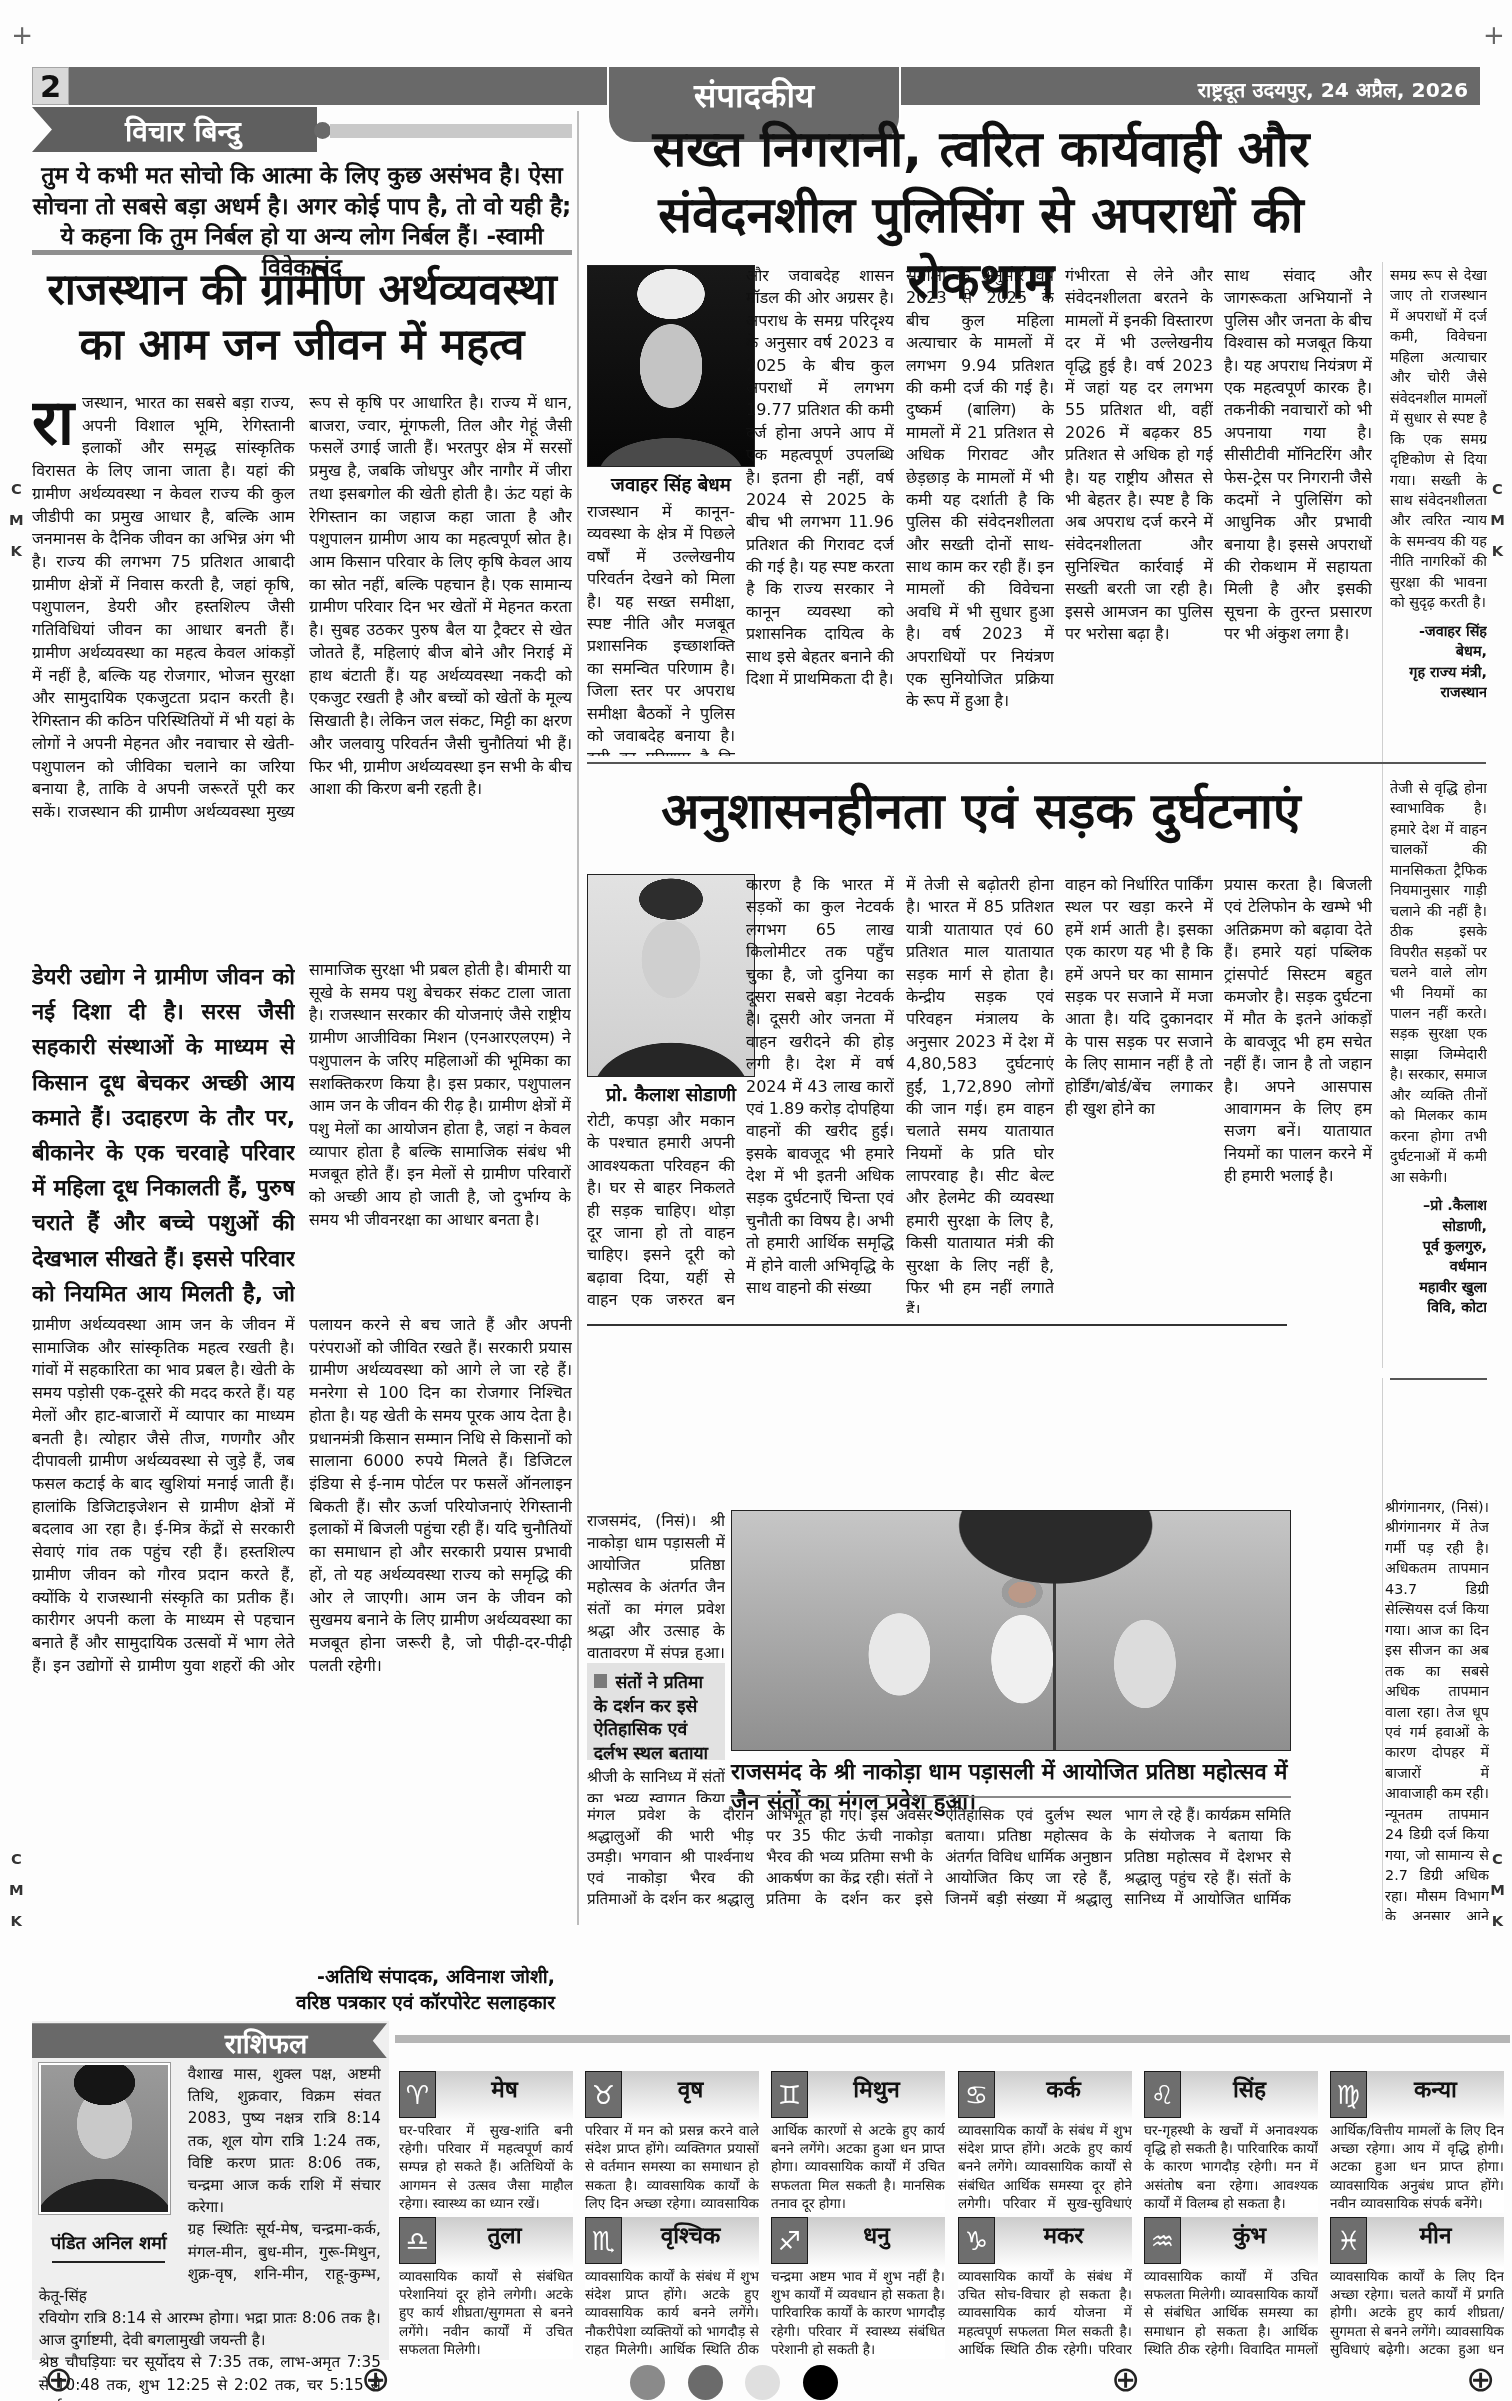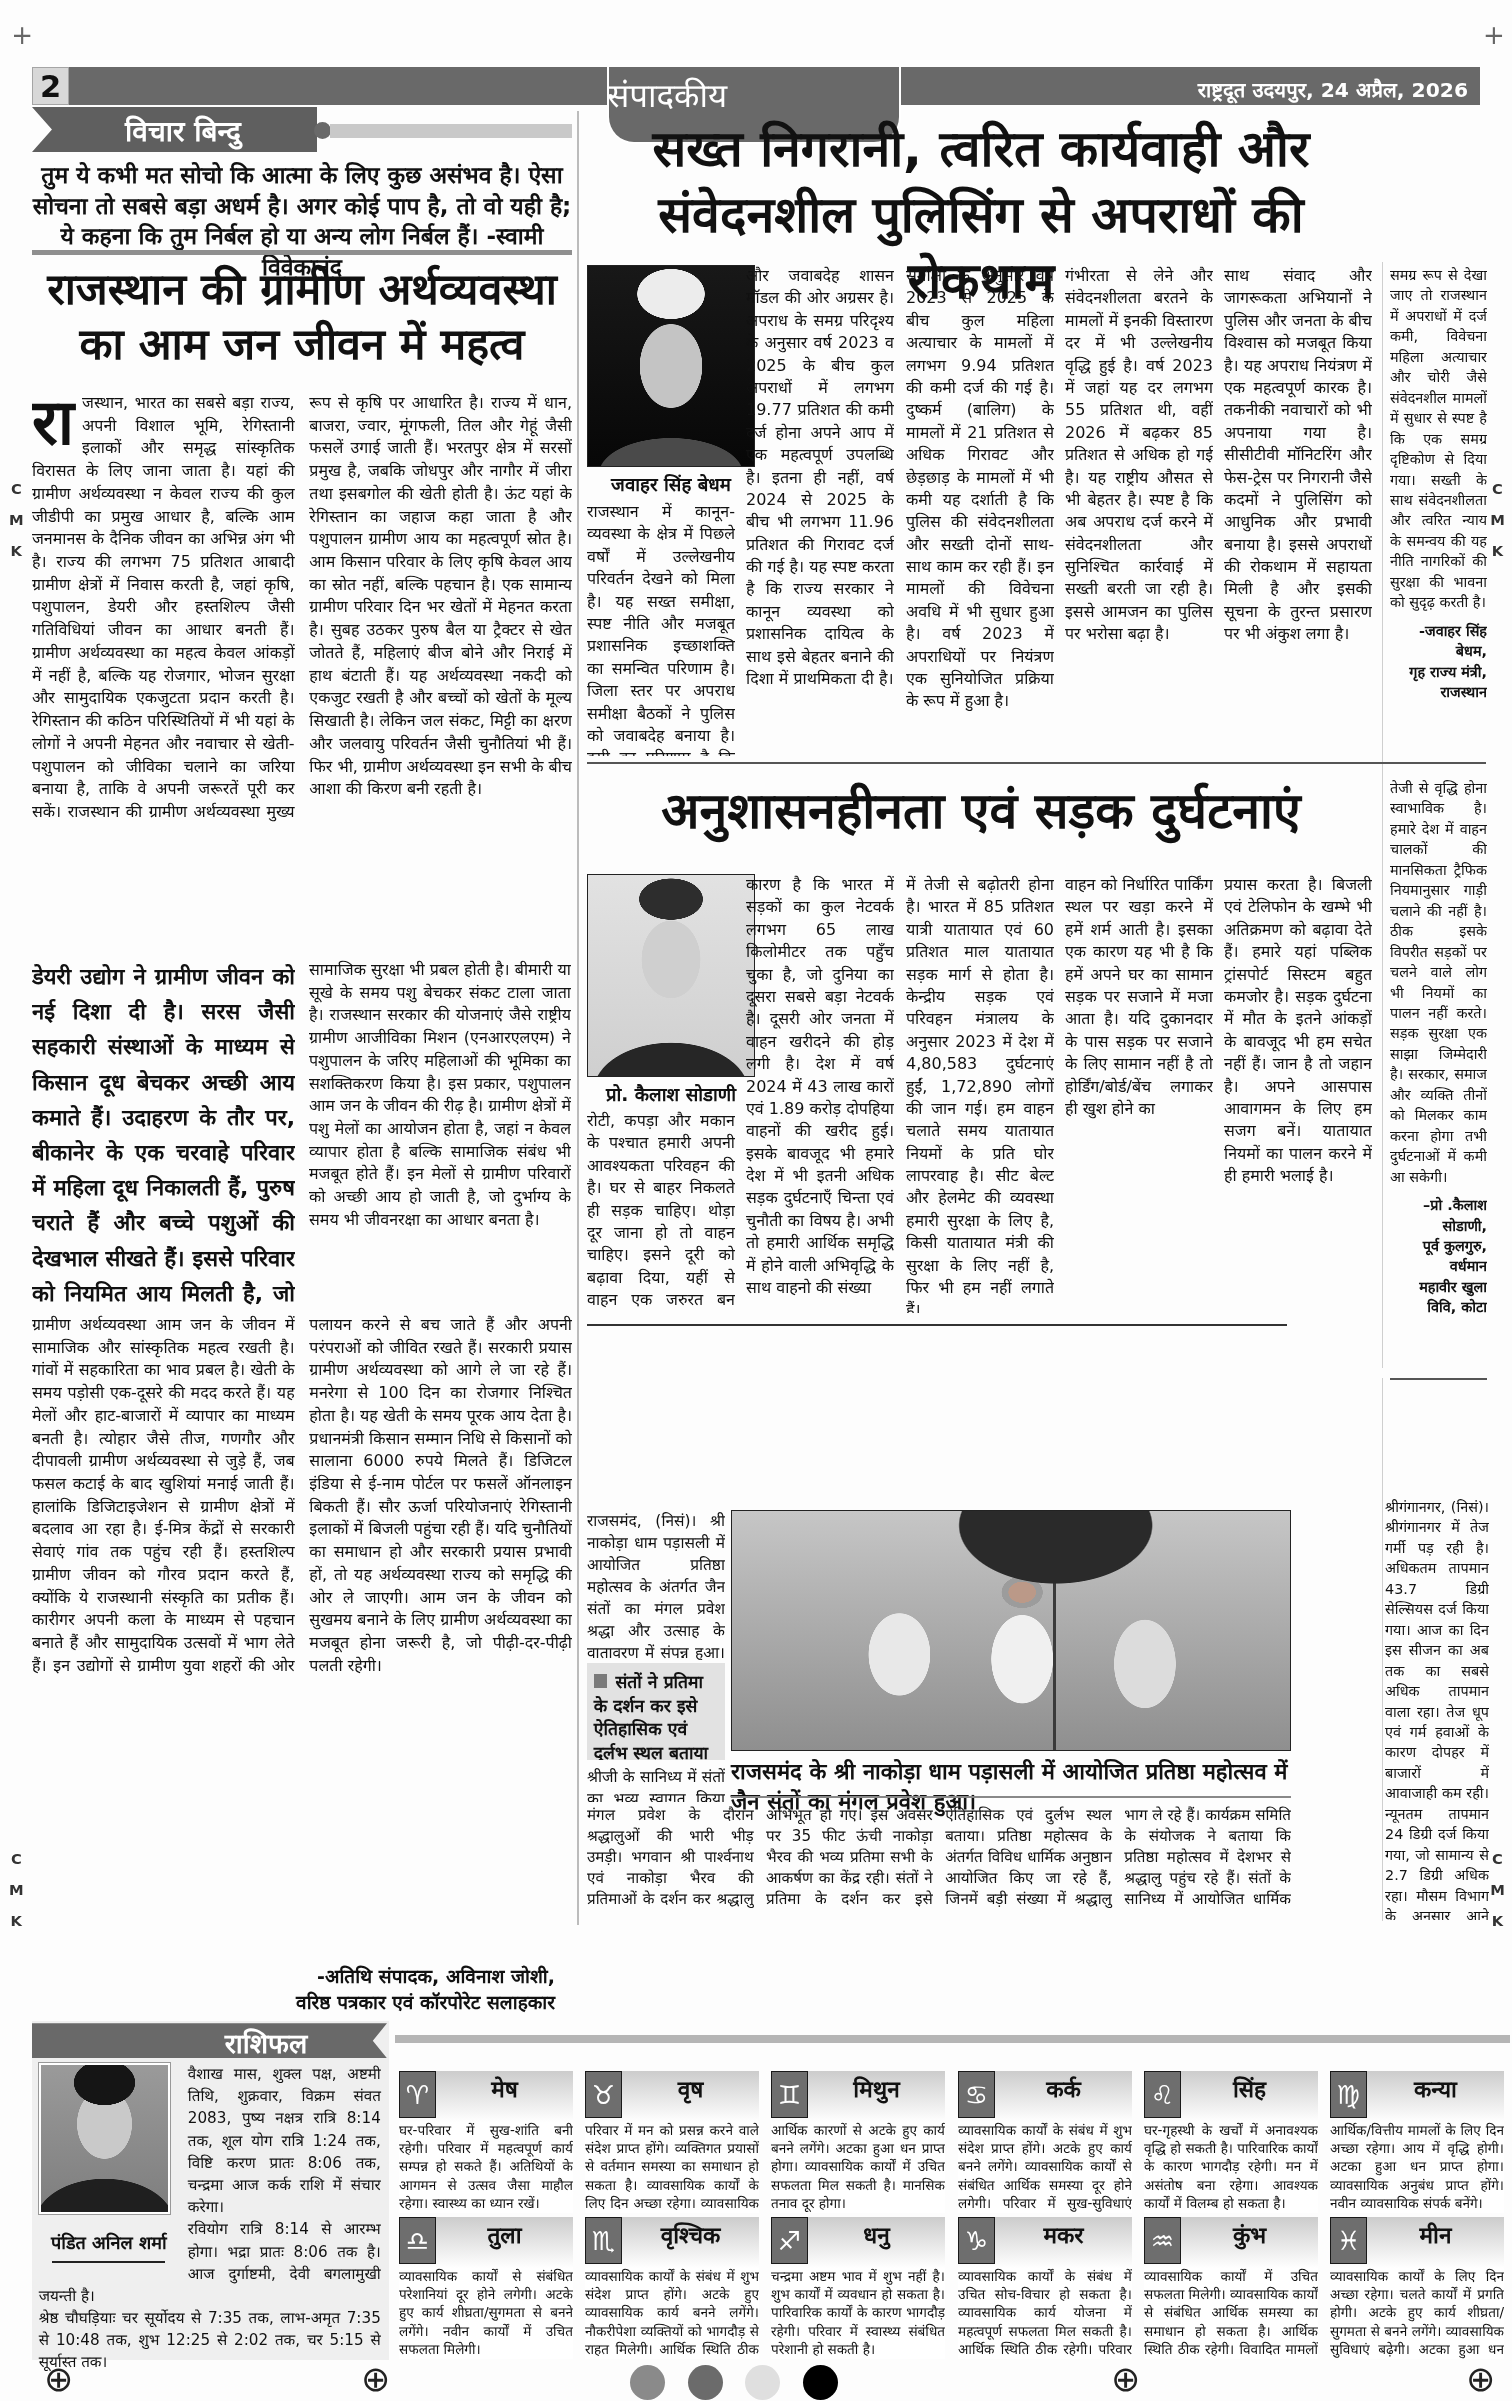--- a/index.html
+++ b/index.html
@@ -14,21 +14,21 @@
   }
   .abs { position: absolute; }
 
   
   .header-bar { left:54px; top:67px; width:1426px; height:38px; background:#696969; }
   .pagenum { left:32px; top:67px; width:37px; height:38px; background:#d8d8d8; border:1.1px solid #a5a5a5;
              font-size:30.5px; font-weight:bold; display:flex; align-items:center; justify-content:center; }
   .section-tab { left:607px; top:67px; width:294px; height:77px; background:#696969;
                  border-left:2.8px solid #fff; border-right:2.8px solid #fff; border-bottom:2.8px solid #fff;
                  border-radius:0 0 27px 27px; }
-  .section-label { left:607px; top:72px; width:294px; color:#fff; font-size:33px; font-weight:normal; text-align:left; }
+  .section-label { left:607px; top:72px; width:294px; color:#fff; font-size:33px; font-weight:bold; text-align:center; }
   .edition { left:1174px; top:75px; width:294px; color:#fff; font-size:20.3px; font-weight:bold; text-align:right; }
   .cropmark { font-size:26px; color:#666; }
 
   
   .vb-flag { left:32px; top:107px; width:285px; height:45px; background:#5f5f5f;
              clip-path: polygon(0 0,100% 0,100% 100%,0 100%,7% 50%);
              display:flex; align-items:center; justify-content:center; }
   .vb-flag span { color:#fff; font-size:28px; font-weight:bold; padding-left:17px; }
   .vb-dot { left:314px; top:122px; width:17px; height:17px; border-radius:50%; background:#696969; }
   .vb-band { left:330px; top:124px; width:242px; height:14px; background:#c9c9c9; }
@@ -227,20 +227,21 @@
     <div class="rash-ribbon">
         <span>राशिफल</span>
       </div>
     <div class="rash-body">
       <div class="pandit-wrap">
         <div class="photo-pandit"></div>
         <div class="pandit-cap">पंडित अनिल शर्मा</div>
         <div class="pandit-rule"></div>
       </div>
       <div>वैशाख मास, शुक्ल पक्ष, अष्टमी तिथि, शुक्रवार, विक्रम संवत 2083, पुष्य नक्षत्र रात्रि 8:14 तक, शूल योग रात्रि 1:24 तक, विष्टि करण प्रातः 8:06 तक, चन्द्रमा आज कर्क राशि में संचार करेगा।</div>
+      <div>ग्रह स्थितिः सूर्य-मेष, चन्द्रमा-कर्क, मंगल-मीन, बुध-मीन, गुरू-मिथुन, शुक्र-वृष, शनि-मीन, राहू-कुम्भ, केतू-सिंह</div>
       <div>रवियोग रात्रि 8:14 से आरम्भ होगा। भद्रा प्रातः 8:06 तक है। आज दुर्गाष्टमी, देवी बगलामुखी जयन्ती है।</div>
       <div>श्रेष्ठ चौघड़ियाः चर सूर्योदय से 7:35 तक, लाभ-अमृत 7:35 से 10:48 तक, शुभ 12:25 से 2:02 तक, चर 5:15 से सूर्यास्त तक।</div>
 
     </div>
   </div>
 
   <div class="zcell" style="left:399px;top:2071px;">
     <div class="zhead">
         <div class="zicon">♈</div>
         <div class="zname">मेष</div>

